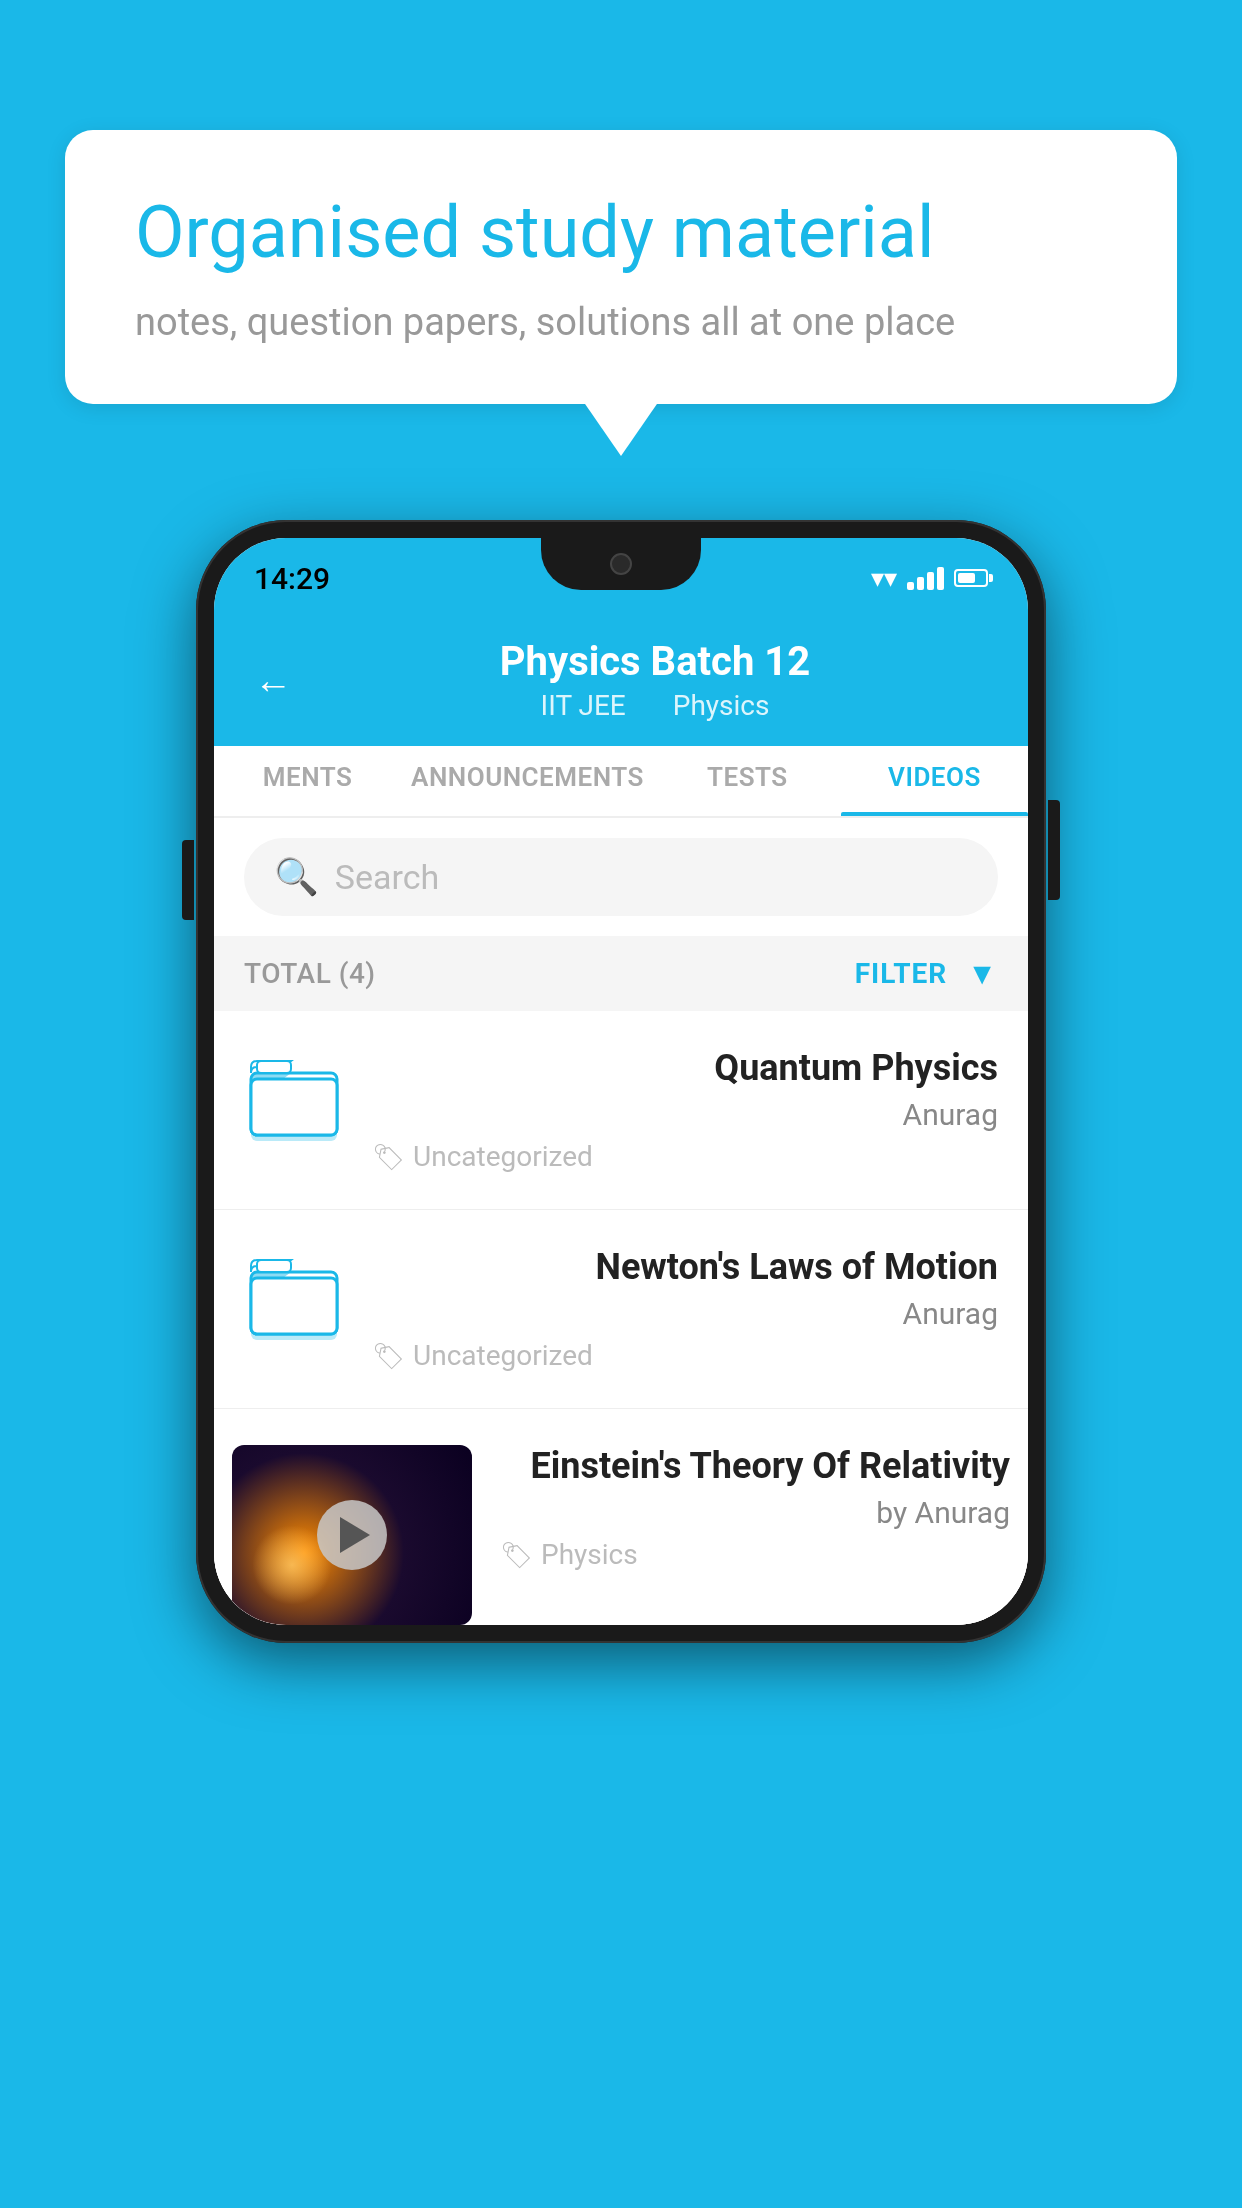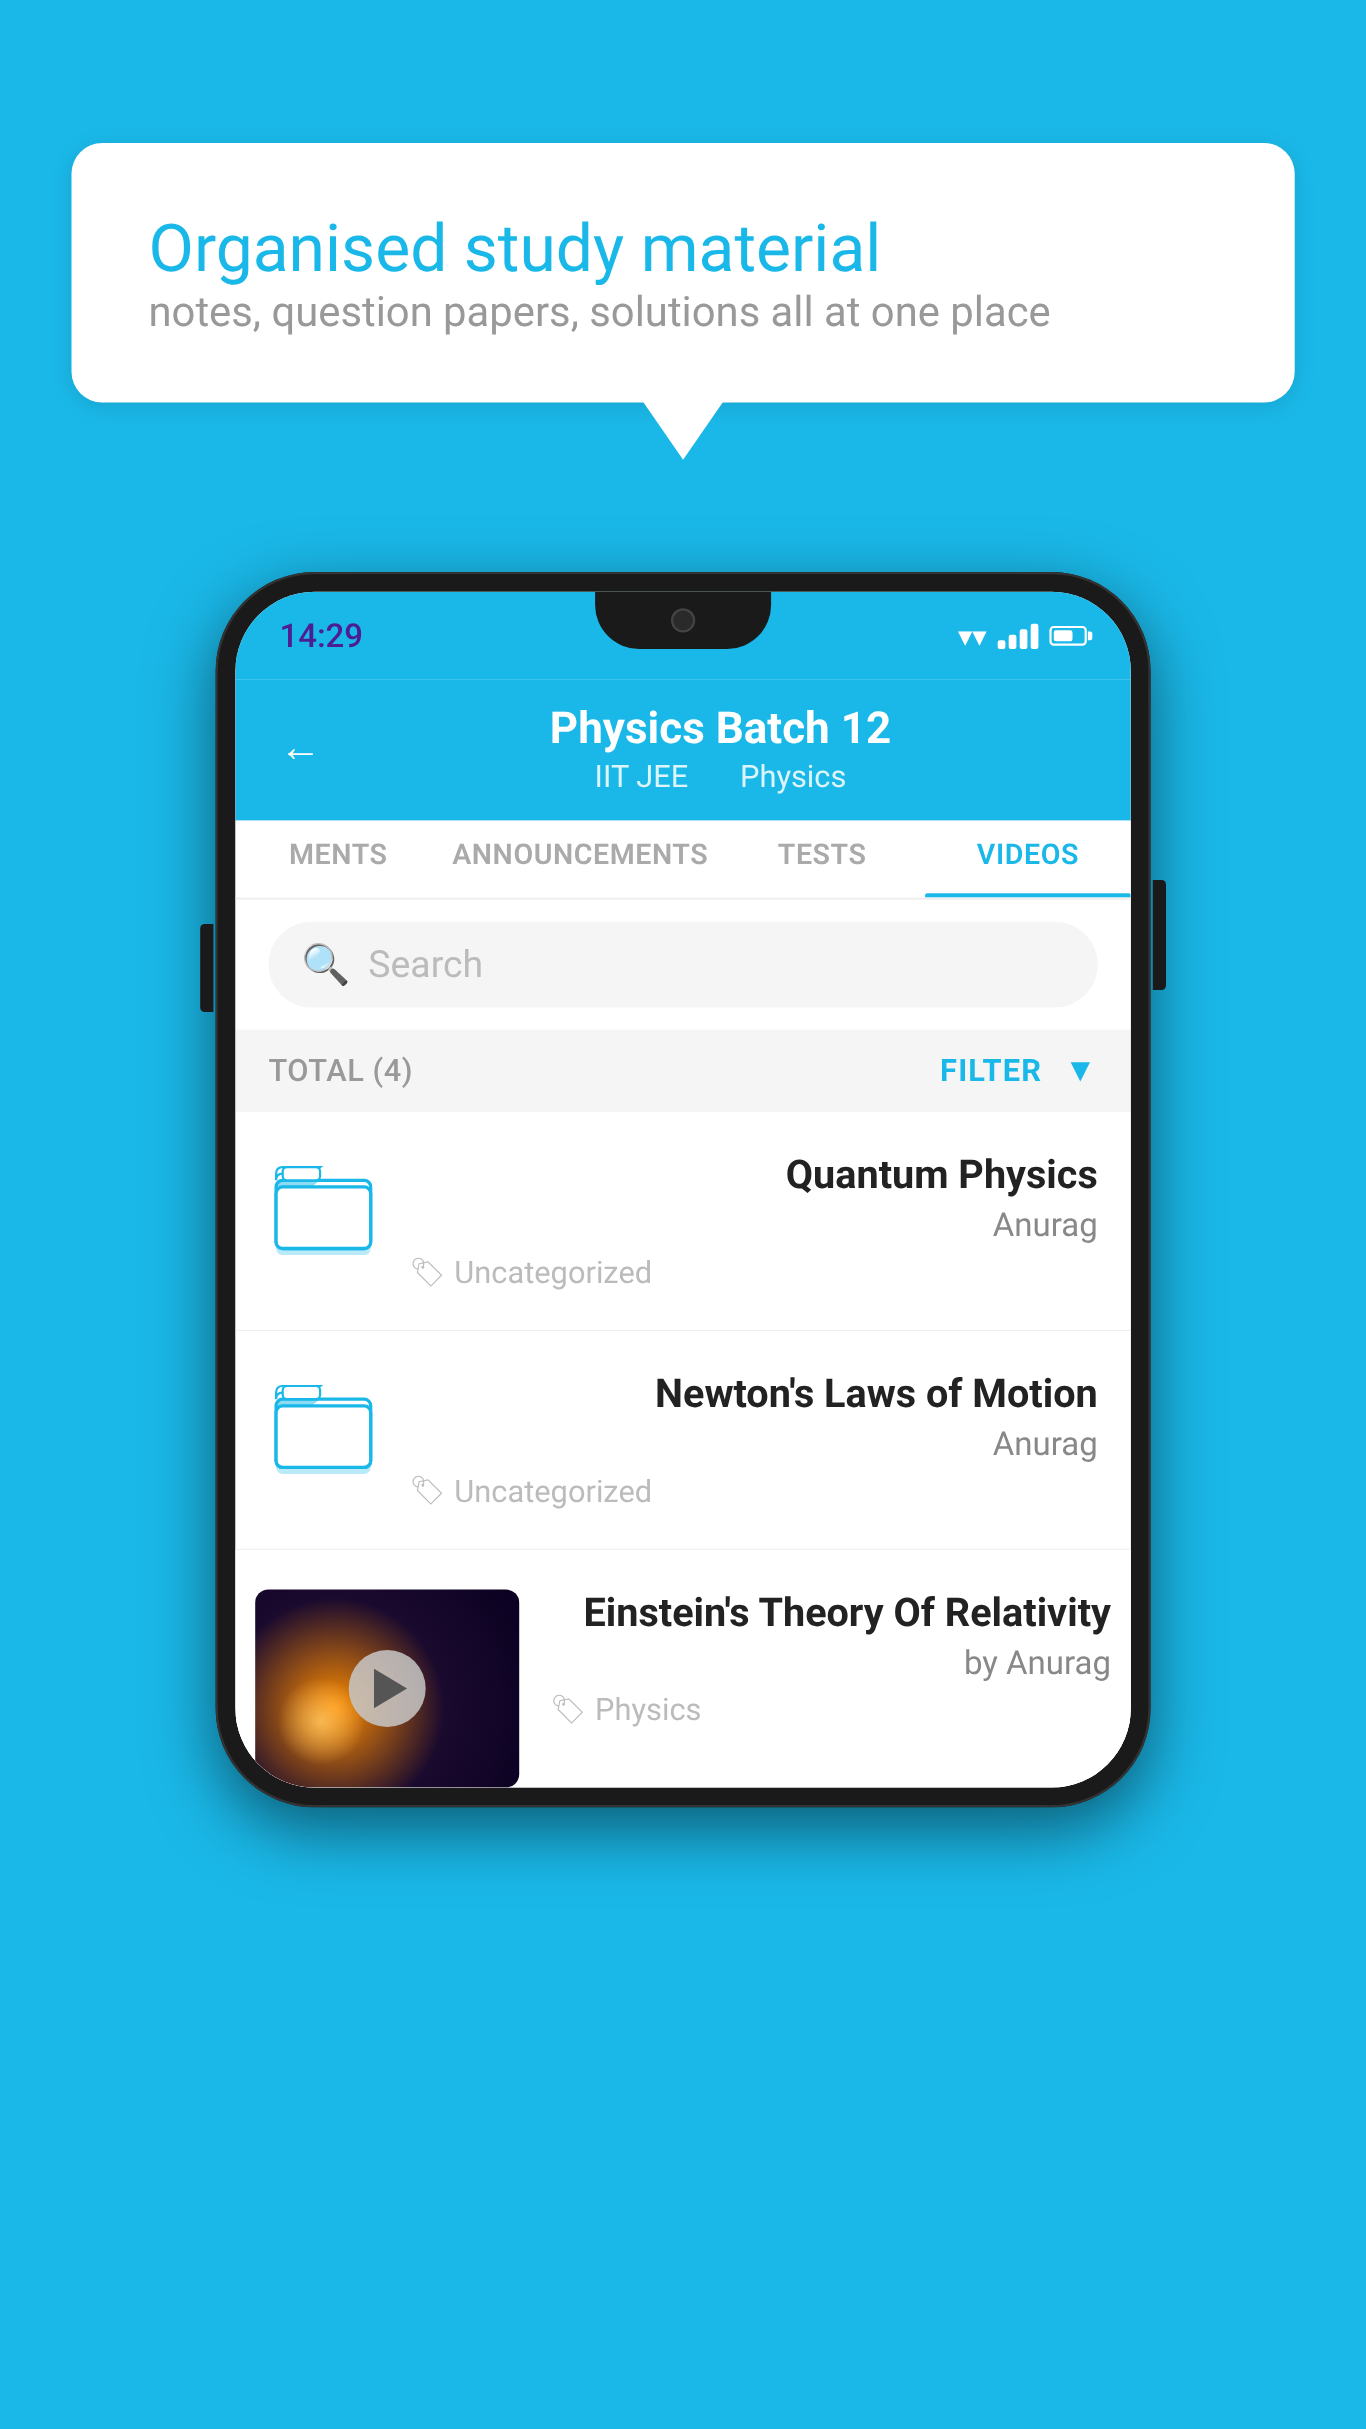--- a/index.html
+++ b/index.html
@@ -36,24 +36,25 @@
       left: 50%;
       transform: translateX(-50%);
       width: 0;
       height: 0;
       border-left: 38px solid transparent;
       border-right: 38px solid transparent;
       border-top: 55px solid white;
     }
 
     .bubble-title {
-      font-size: 60px;
+      font-size: 72px;
       font-weight: 400;
       color: #1ab8e8;
       line-height: 1.2;
+      margin-bottom: 24px;
     }
 
     .bubble-subtitle {
       font-size: 38px;
       color: #999;
       font-weight: 400;
     }
 
     
     .phone-wrapper {
@@ -129,21 +130,21 @@
 
     .camera-dot {
       width: 22px;
       height: 22px;
       background: #2a2a2a;
       border-radius: 50%;
       border: 2px solid #444;
     }
 
     .status-time {
-      color: #4c1d95;
+      color: #000000;
       font-size: 30px;
       font-weight: 500;
       z-index: 2;
     }
 
     .status-icons {
       display: flex;
       align-items: center;
       gap: 10px;
       z-index: 2;

